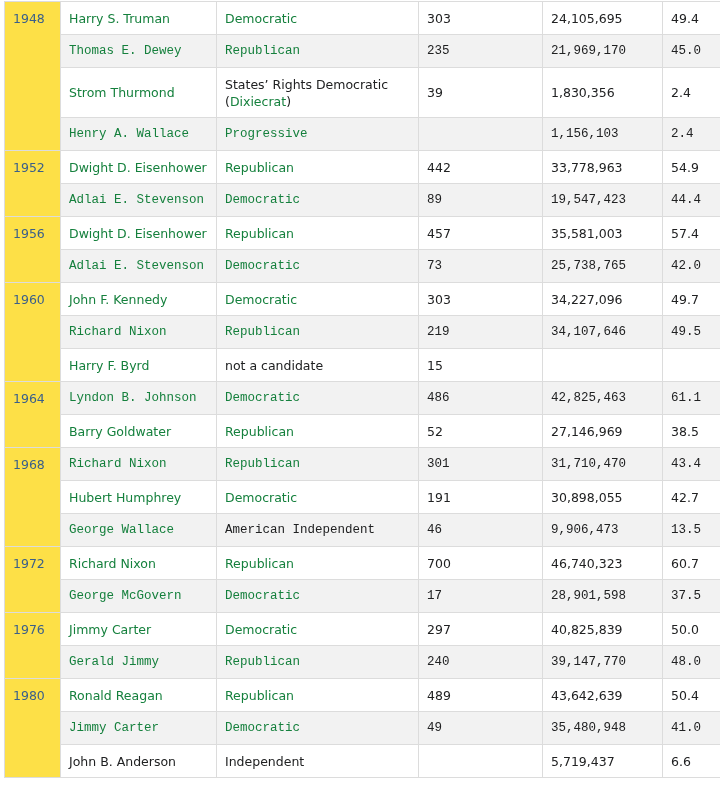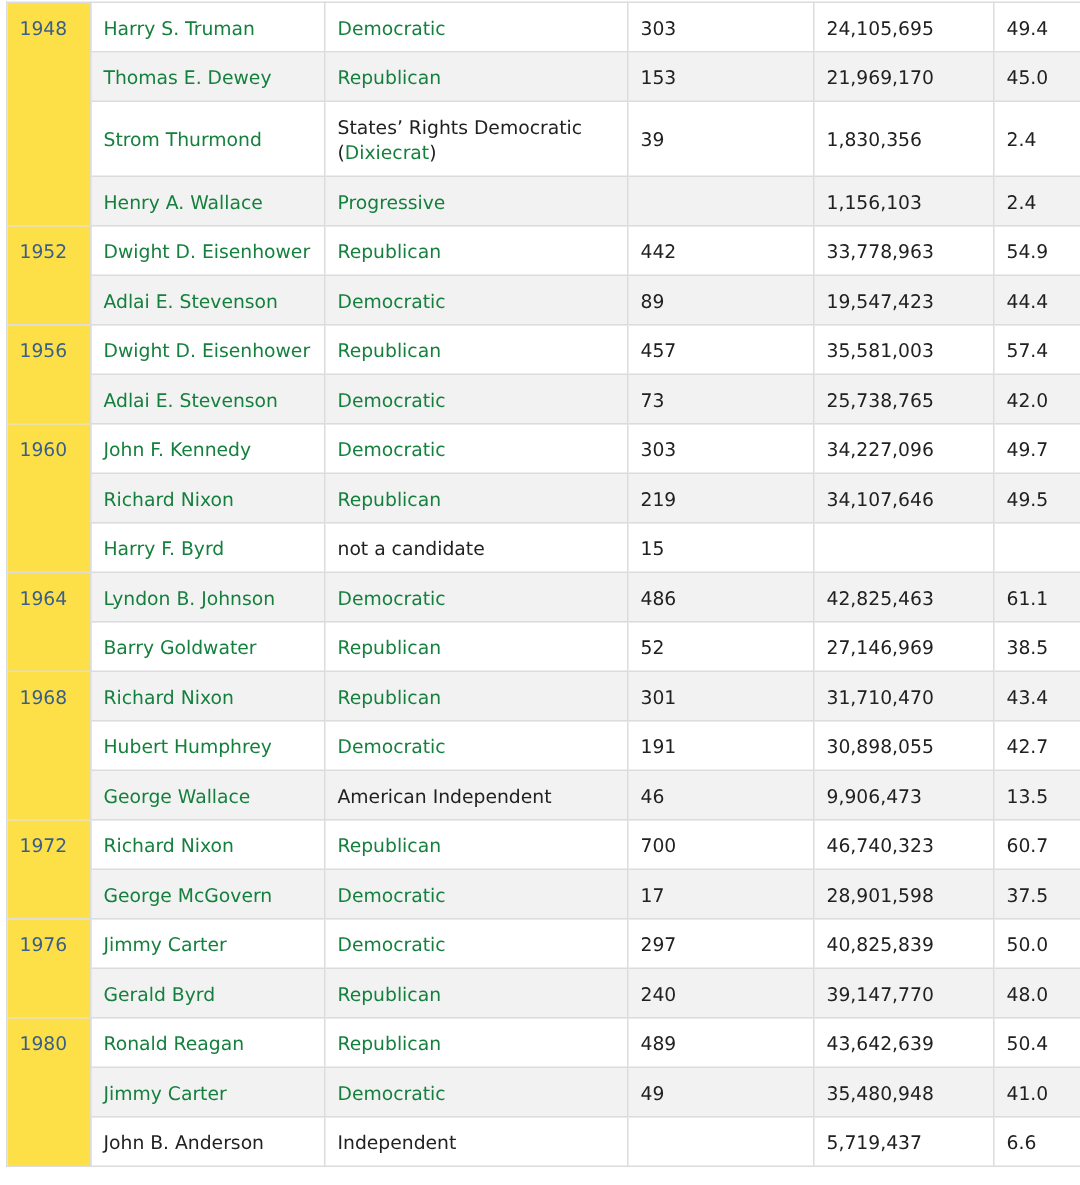--- a/index.html
+++ b/index.html
@@ -1,20 +1,20 @@
 <!DOCTYPE html>
 <html><head>
 <meta charset="utf-8">
 <style>
   html, body { margin: 0; padding: 0; background: #ffffff; }
   body { width: 720px; height: 790px; overflow: hidden; position: relative;
          font-family: "DejaVu Sans", "Liberation Sans", sans-serif; font-size: 12.5px; color: #202122; }
   table { border-collapse: collapse; position: absolute; left: 4px; top: 1px; table-layout: fixed; width: 740px; }
   td { border: 1px solid #dcdcdc; padding: 0 8px; vertical-align: middle; height: 32px; line-height: 17px; white-space: nowrap; }
-  tr.alt td.c { background: #f2f2f2; }
+  tr.alt td.c { background: #f2f2f2; font-family: Liberation Mono, monospace; }
   td.year { vertical-align: top; padding-top: 8px; background: #fde047; color: #3a5f8a; }
   .link { color: #15803d; }
   td.tall { height: 49px; }
   col.c0 { width: 56px; } col.c1 { width: 156px; } col.c2 { width: 202px; }
   col.c3 { width: 124px; } col.c4 { width: 120px; } col.c5 { width: 82px; }
 </style>
 </head>
 <body>
 
 <table>
@@ -31,21 +31,21 @@
         <td class="year" rowspan="4">1948</td>
         <td class="c link">Harry S. Truman</td>
         <td class="c link">Democratic</td>
         <td class="c">303</td>
         <td class="c">24,105,695</td>
         <td class="c">49.4</td>
       </tr>
       <tr class="alt">
         <td class="c link">Thomas E. Dewey</td>
         <td class="c link">Republican</td>
-        <td class="c">153</td>
+        <td class="c">235</td>
         <td class="c">21,969,170</td>
         <td class="c">45.0</td>
       </tr>
       <tr>
         <td class="c tall link">Strom Thurmond</td>
         <td class="c tall"><span>States’ Rights Democratic</span><br>(<span class="link">Dixiecrat</span>)</td>
         <td class="c tall">39</td>
         <td class="c tall">1,830,356</td>
         <td class="c tall">2.4</td>
       </tr>
@@ -162,21 +162,21 @@
       </tr>
       <tr>
         <td class="year" rowspan="2">1976</td>
         <td class="c link">Jimmy Carter</td>
         <td class="c link">Democratic</td>
         <td class="c">297</td>
         <td class="c">40,825,839</td>
         <td class="c">50.0</td>
       </tr>
       <tr class="alt">
-        <td class="c link">Gerald Byrd</td>
+        <td class="c link">Gerald Jimmy</td>
         <td class="c link">Republican</td>
         <td class="c">240</td>
         <td class="c">39,147,770</td>
         <td class="c">48.0</td>
       </tr>
       <tr>
         <td class="year" rowspan="3">1980</td>
         <td class="c link">Ronald Reagan</td>
         <td class="c link">Republican</td>
         <td class="c">489</td>

